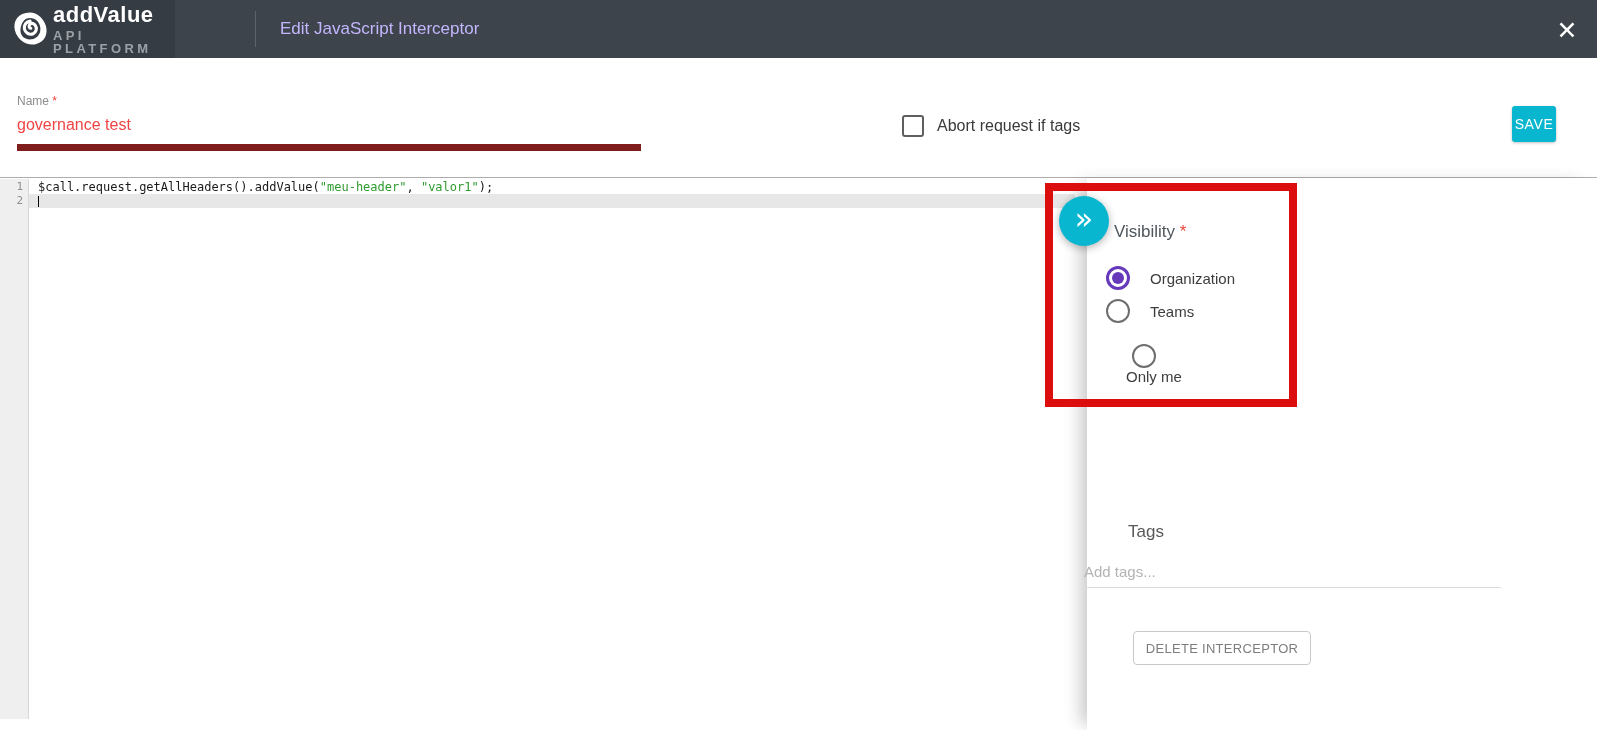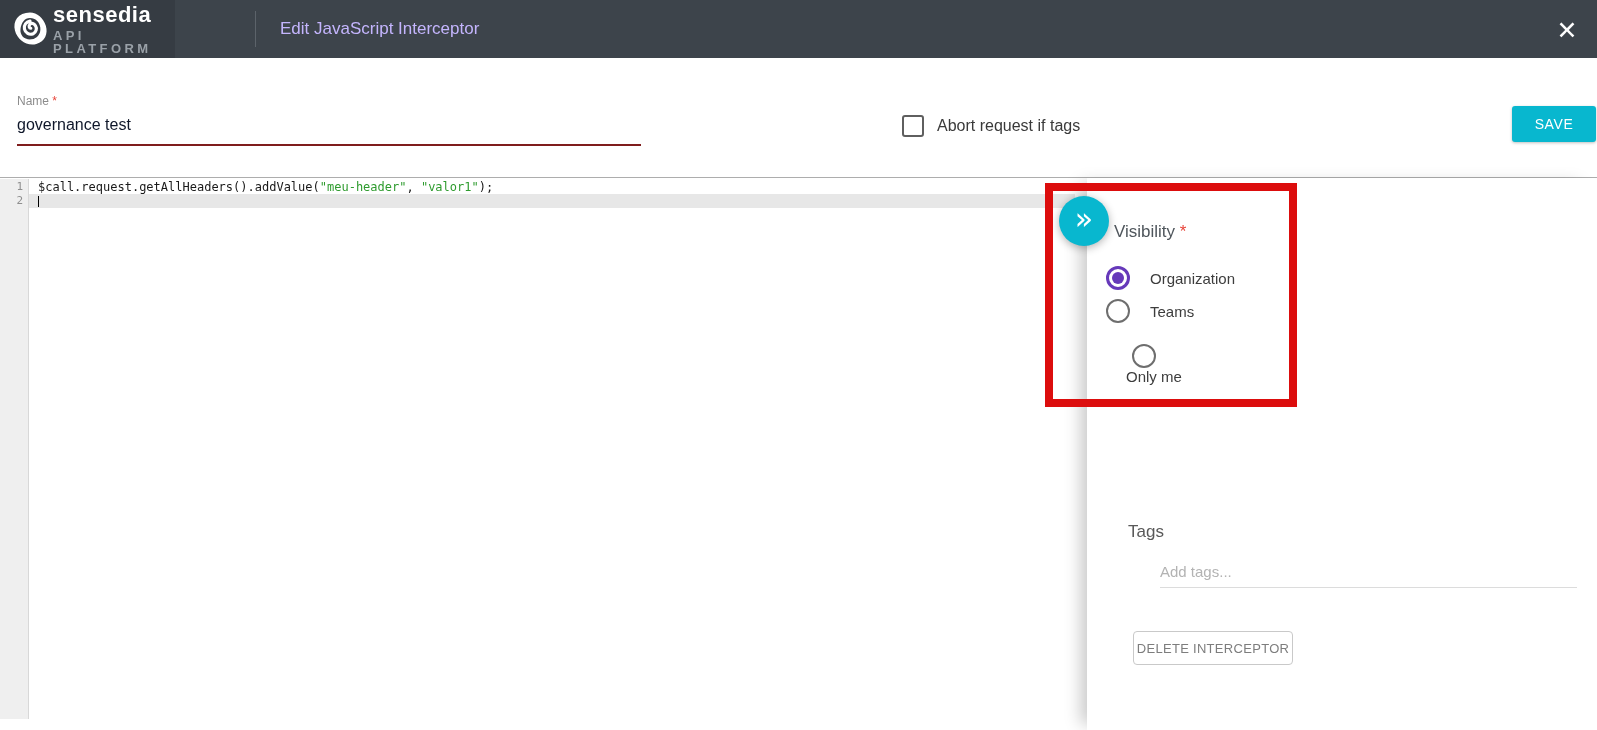--- a/index.html
+++ b/index.html
@@ -25,26 +25,26 @@
   .header-divider{position:absolute;left:255px;top:11px;width:1px;height:36px;background:#5c636a;}
   .page-title{position:absolute;left:280px;top:0;height:58px;display:flex;align-items:center;
     color:#c4b5fd;font-size:17px;}
   .close-button{position:absolute;left:1549px;top:12px;width:36px;height:36px;display:flex;
     align-items:center;justify-content:center;color:#fff;font-size:25px;cursor:pointer;line-height:1;}
 
   
   .name-field{position:absolute;left:17px;top:91px;width:624px;}
   .field-label{font-size:12px;color:#8c8c8c;}
   .required-star{color:#e8453a;font-size:12px;}
-  .name-input{display:block;width:624px;border:none;outline:none;border-bottom:2px solid #7f1d1d;
-    font-family:"Liberation Sans",sans-serif;font-size:16px;color:#0f172a;padding:7px 0 10px 0;background:transparent;}
+  .name-input{display:block;width:624px;border:none;outline:none;border-bottom:7px solid #7f1d1d;
+    font-family:"Liberation Sans",sans-serif;font-size:16px;color:#ef4444;padding:7px 0 10px 0;background:transparent;}
   .abort-row{position:absolute;left:902px;top:115px;display:flex;align-items:center;}
   .checkbox{width:22px;height:22px;border:2px solid #5f5f5f;border-radius:3px;background:#fff;cursor:pointer;}
   .abort-label{margin-left:13px;font-size:16px;color:#3a3a3a;}
-  .save-button{position:absolute;left:1512px;top:106px;width:84px;height:36px;background:var(--accent-cyan);
+  .save-button{position:absolute;left:1512px;top:106px;width:44px;height:36px;background:var(--accent-cyan);
     color:#fff;border:none;border-radius:3px;font-family:"Liberation Sans",sans-serif;font-size:14px;
     letter-spacing:.6px;cursor:pointer;box-shadow:0 1px 3px rgba(0,0,0,.25);}
 
   
   .code-editor{position:absolute;left:0;top:177px;width:1597px;height:543px;border-top:1px solid #adadad;background:#fff;}
   .editor-gutter{position:absolute;left:0;top:1px;width:29px;height:540px;background:#efefef;border-right:1px solid #d8d8d8;}
   .gutter-num{display:block;height:13.5px;line-height:13.5px;text-align:right;padding-right:5px;
     font-family:"DejaVu Sans Mono",monospace;font-size:11px;color:#8f8f8f;}
   .gutter-num:first-child{margin-top:1px;}
   .active-line{position:absolute;left:0;top:16px;width:1075px;height:14px;background:#e7e7e7;}
@@ -64,45 +64,45 @@
   .visibility-label .required-star{font-size:17px;}
   .radio-row{position:absolute;left:1106px;height:24px;display:flex;align-items:center;z-index:21;cursor:pointer;}
   .radio-outer{width:24px;height:24px;border-radius:50%;border:2px solid #6e6e6e;background:#fff;
     display:flex;align-items:center;justify-content:center;flex:0 0 auto;}
   .radio-row.selected .radio-outer{border:3px solid var(--radio-selected);}
   .radio-dot{display:none;width:12px;height:12px;border-radius:50%;background:var(--radio-selected);}
   .radio-row.selected .radio-dot{display:block;}
   .radio-label{margin-left:20px;font-size:15px;color:#3d3d3d;}
 
   .tags-label{position:absolute;left:1128px;top:522px;font-size:17px;color:#595959;}
-  .tags-input{position:absolute;left:1160px;top:556px;width:417px;height:32px;border:none;outline:none;
+  .tags-input{position:absolute;left:1084px;top:556px;width:417px;height:32px;border:none;outline:none;
     border-bottom:1px solid #dcdcdc;font-family:"Liberation Sans",sans-serif;font-size:15px;color:#0369a1;background:transparent;}
   .tags-input::placeholder{color:#b3b3b3;}
-  .delete-button{position:absolute;left:1133px;top:631px;width:160px;height:34px;background:#fff;
+  .delete-button{position:absolute;left:1133px;top:631px;width:178px;height:34px;background:#fff;
     border:1px solid #c9c9c9;border-radius:4px;color:#7d7d7d;font-family:"Liberation Sans",sans-serif;
     font-size:13px;letter-spacing:.3px;cursor:pointer;}
 
   
   .annotation-rect{position:absolute;left:1045px;top:183px;width:252px;height:224px;
     border:8px solid var(--annotation-red);z-index:50;pointer-events:none;}
 </style>
 </head>
 <body>
 
 <div id="stage">
 
   <div class="app-header">
     <div class="logo-block">
       <svg class="logo-mark" viewBox="0 0 48 48">
         <path d="M24 3 C9 3 2 14 5 26 C8 38 20 46 32 43 C43 40 47 30 44 20 C41 10 33 3 24 3 Z
                  M24 10 C31 10 36 15 37 22 C38 30 33 36 26 37 C17 38 11 32 12 24 C13 16 17 10 24 10 Z" fill="#ffffff" fill-rule="evenodd"></path>
         <path d="M24 14 C19 15 16 19 17 24 C18 29 23 32 28 30 C32 28 33 23 31 20 C29 17 26 16 24 18 C22 20 23 23 25 23" fill="none" stroke="#ffffff" stroke-width="4" stroke-linecap="round"></path>
       </svg>
       <div class="brand-text">
-        <span class="brand-name">sensedia</span>
+        <span class="brand-name">addValue</span>
         <span class="brand-tagline">API PLATFORM</span>
       </div>
     </div>
     <div class="header-divider"></div>
     <div class="page-title">Edit JavaScript Interceptor</div>
     <div class="close-button">
       <span>✕</span>
     </div>
   </div>
 

